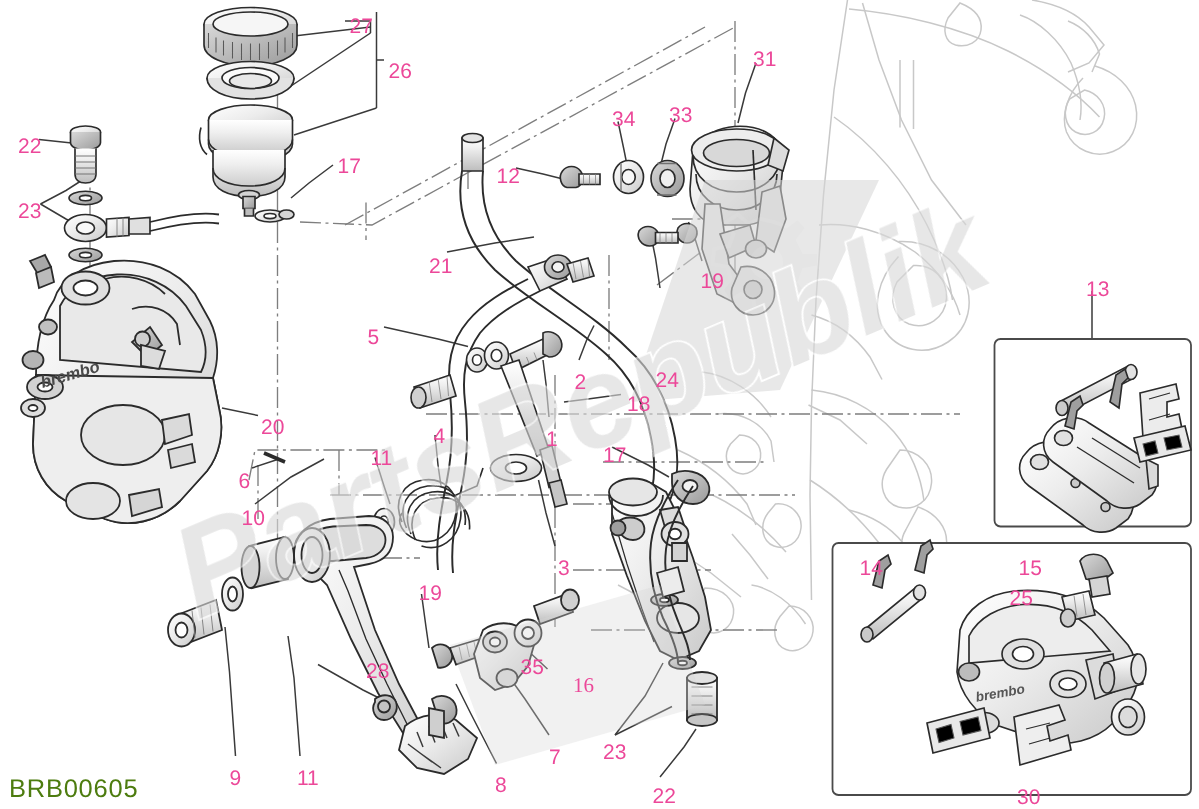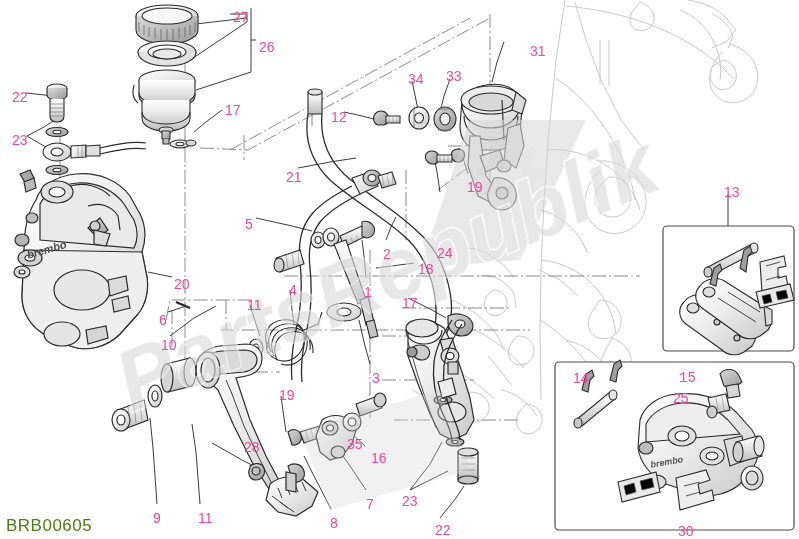--- a/index.html
+++ b/index.html
@@ -592,40 +592,40 @@
       <div class="lbl" style="left: 159px; top: 313px;">6</div>
       <div class="lbl" style="left: 366px; top: 497px;">7</div>
       <div class="lbl" style="left: 330px; top: 516px;">8</div>
       <div class="lbl" style="left: 153px; top: 511px;">9</div>
       <div class="lbl" style="left: 161px; top: 338px;">10</div>
       <div class="lbl" style="left: 247px; top: 298px;">11</div>
       <div class="lbl" style="left: 198px; top: 511px;">11</div>
       <div class="lbl" style="left: 331px; top: 110px;">12</div>
       <div class="lbl" style="left: 724px; top: 185px;">13</div>
       <div class="lbl" style="left: 573px; top: 371px;">14</div>
-      <div class="lbl" style="left: 679px; top: 371px; font-family: Liberation Mono, monospace;">15</div>
-      <div class="lbl" style="left: 371px; top: 451px;">16</div>
+      <div class="lbl" style="left: 679px; top: 371px;">15</div>
+      <div class="lbl" style="left: 382px; top: 451px; font-family: Liberation Serif, serif;">16</div>
       <div class="lbl" style="left: 225px; top: 103px;">17</div>
       <div class="lbl" style="left: 402px; top: 296px;">17</div>
       <div class="lbl" style="left: 418px; top: 262px;">18</div>
       <div class="lbl" style="left: 279px; top: 388px;">19</div>
       <div class="lbl" style="left: 174px; top: 277px;">20</div>
       <div class="lbl" style="left: 286px; top: 170px; text-align: right;">21</div>
       <div class="lbl" style="left: 12px; top: 90px;">22</div>
       <div class="lbl" style="left: 435px; top: 523px;">22</div>
       <div class="lbl" style="left: 12px; top: 133px;">23</div>
       <div class="lbl" style="left: 402px; top: 494px;">23</div>
       <div class="lbl" style="left: 437px; top: 198px; margin-top: 48px;">24</div>
       <div class="lbl" style="left: 673px; top: 391px;">25</div>
       <div class="lbl" style="left: 259px; top: 40px;">26</div>
       <div class="lbl" style="left: 233px; top: 10px;">27</div>
       <div class="lbl" style="left: 196px; top: 440px; margin-left: 48px;">28</div>
       <div class="lbl" style="left: 815px; top: 416px;">29</div>
       <div class="lbl" style="left: 678px; top: 524px;">30</div>
-      <div class="lbl" style="left: 502px; top: 44px; margin-left: 28px;">31</div>
+      <div class="lbl" style="left: 502px; top: 32px;">31</div>
       <div class="lbl" style="left: 467px; top: 180px;">19</div>
       <div class="lbl" style="left: 446px; top: 69px;">33</div>
       <div class="lbl" style="left: 408px; top: 72px;">34</div>
       <div class="lbl" style="left: 347px; top: 437px;">35</div>
     </div>
 
   <div class="code">BRB00605</div>
 </div>
 
 </body></html>

